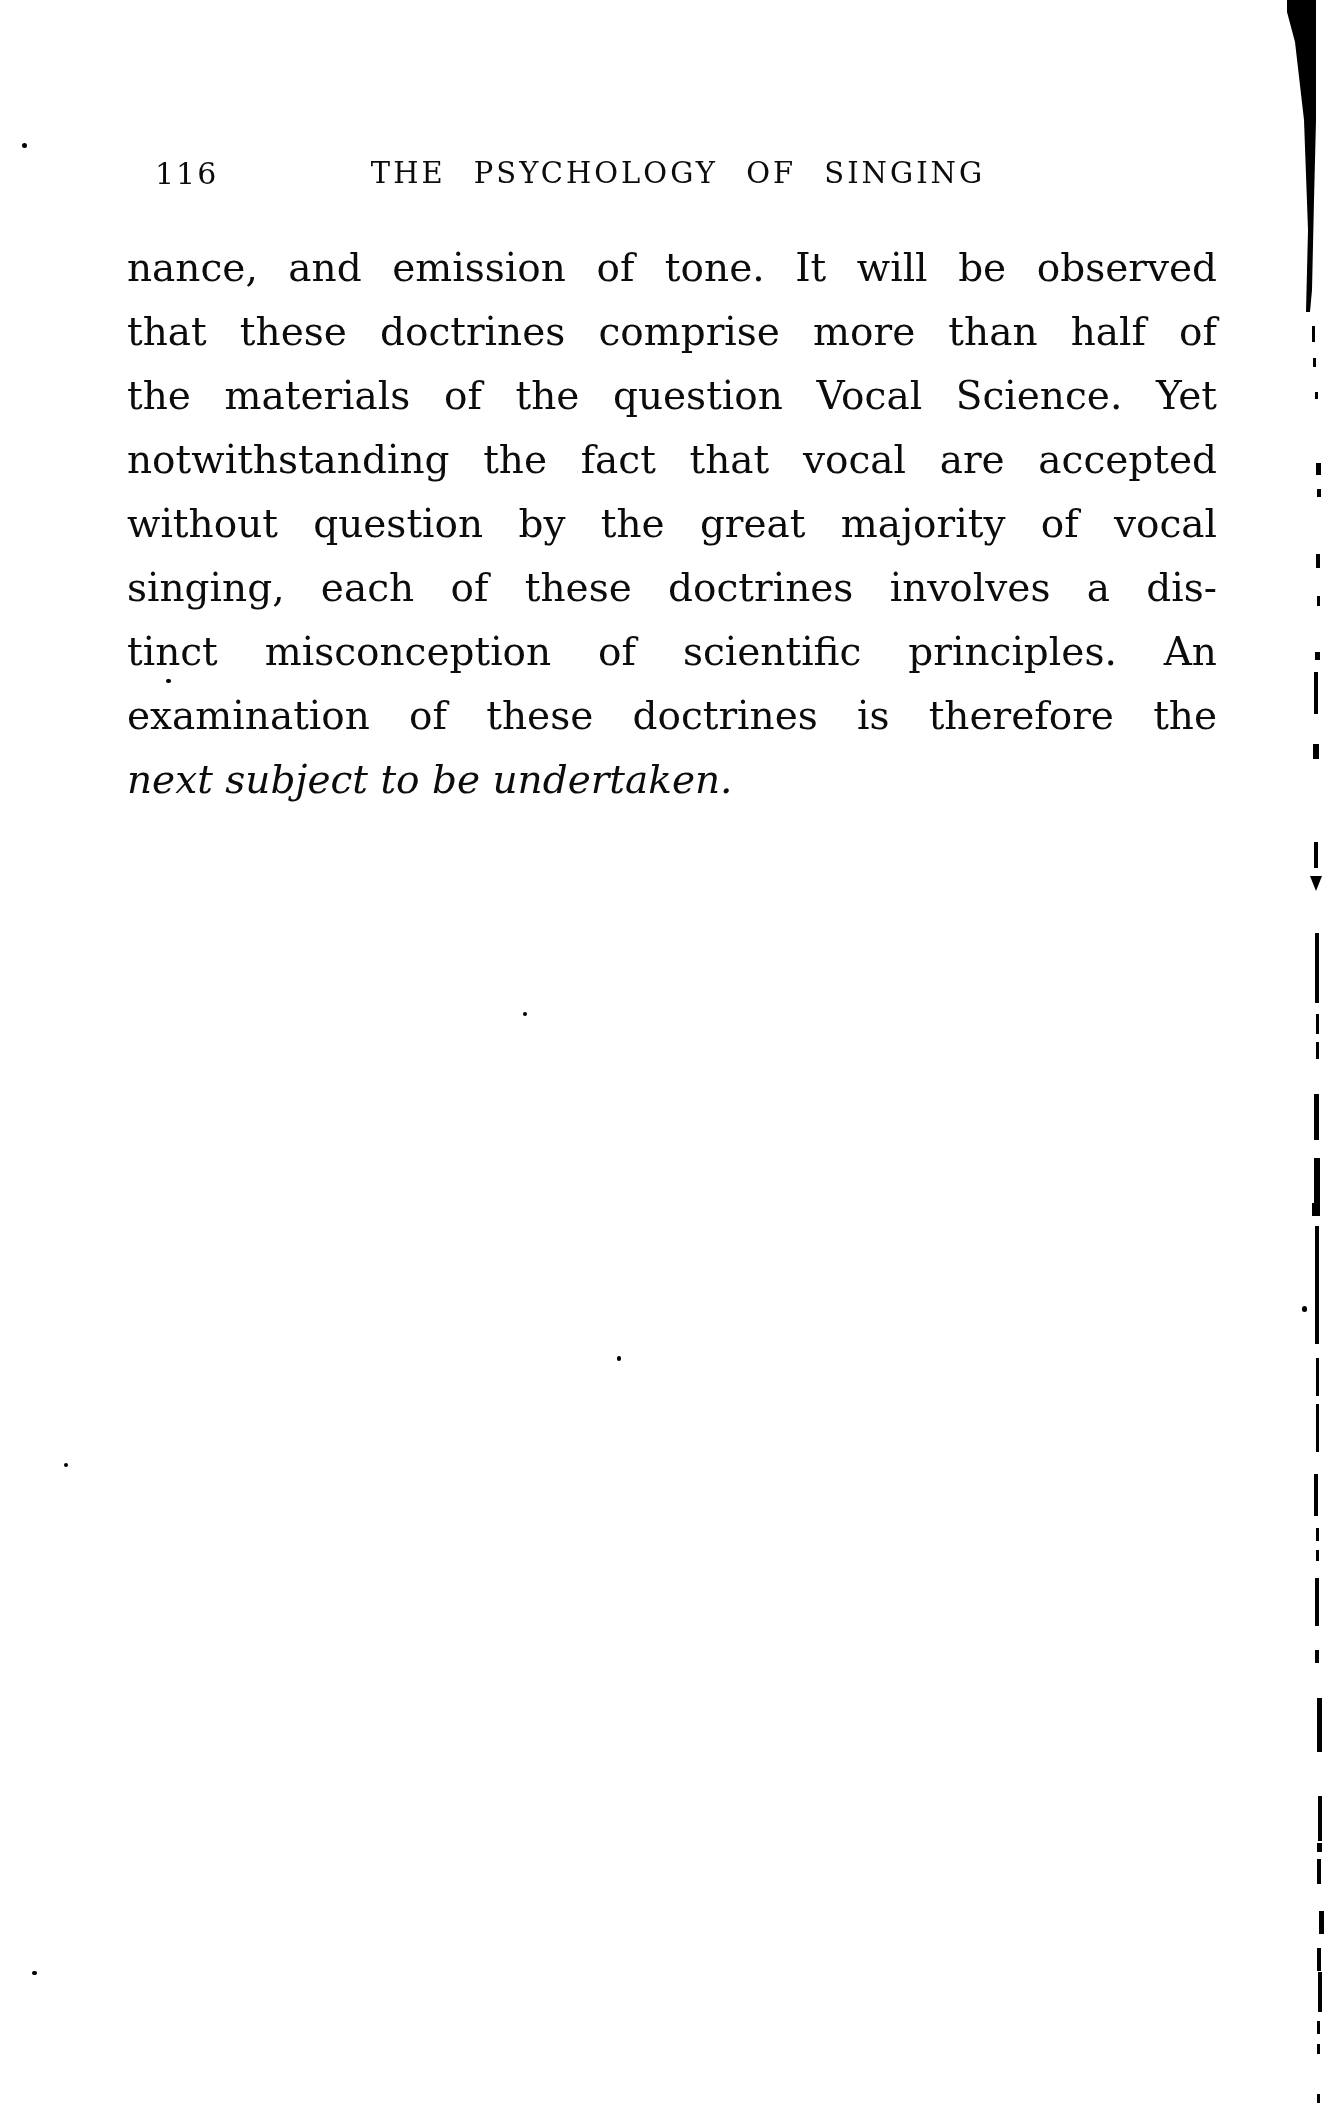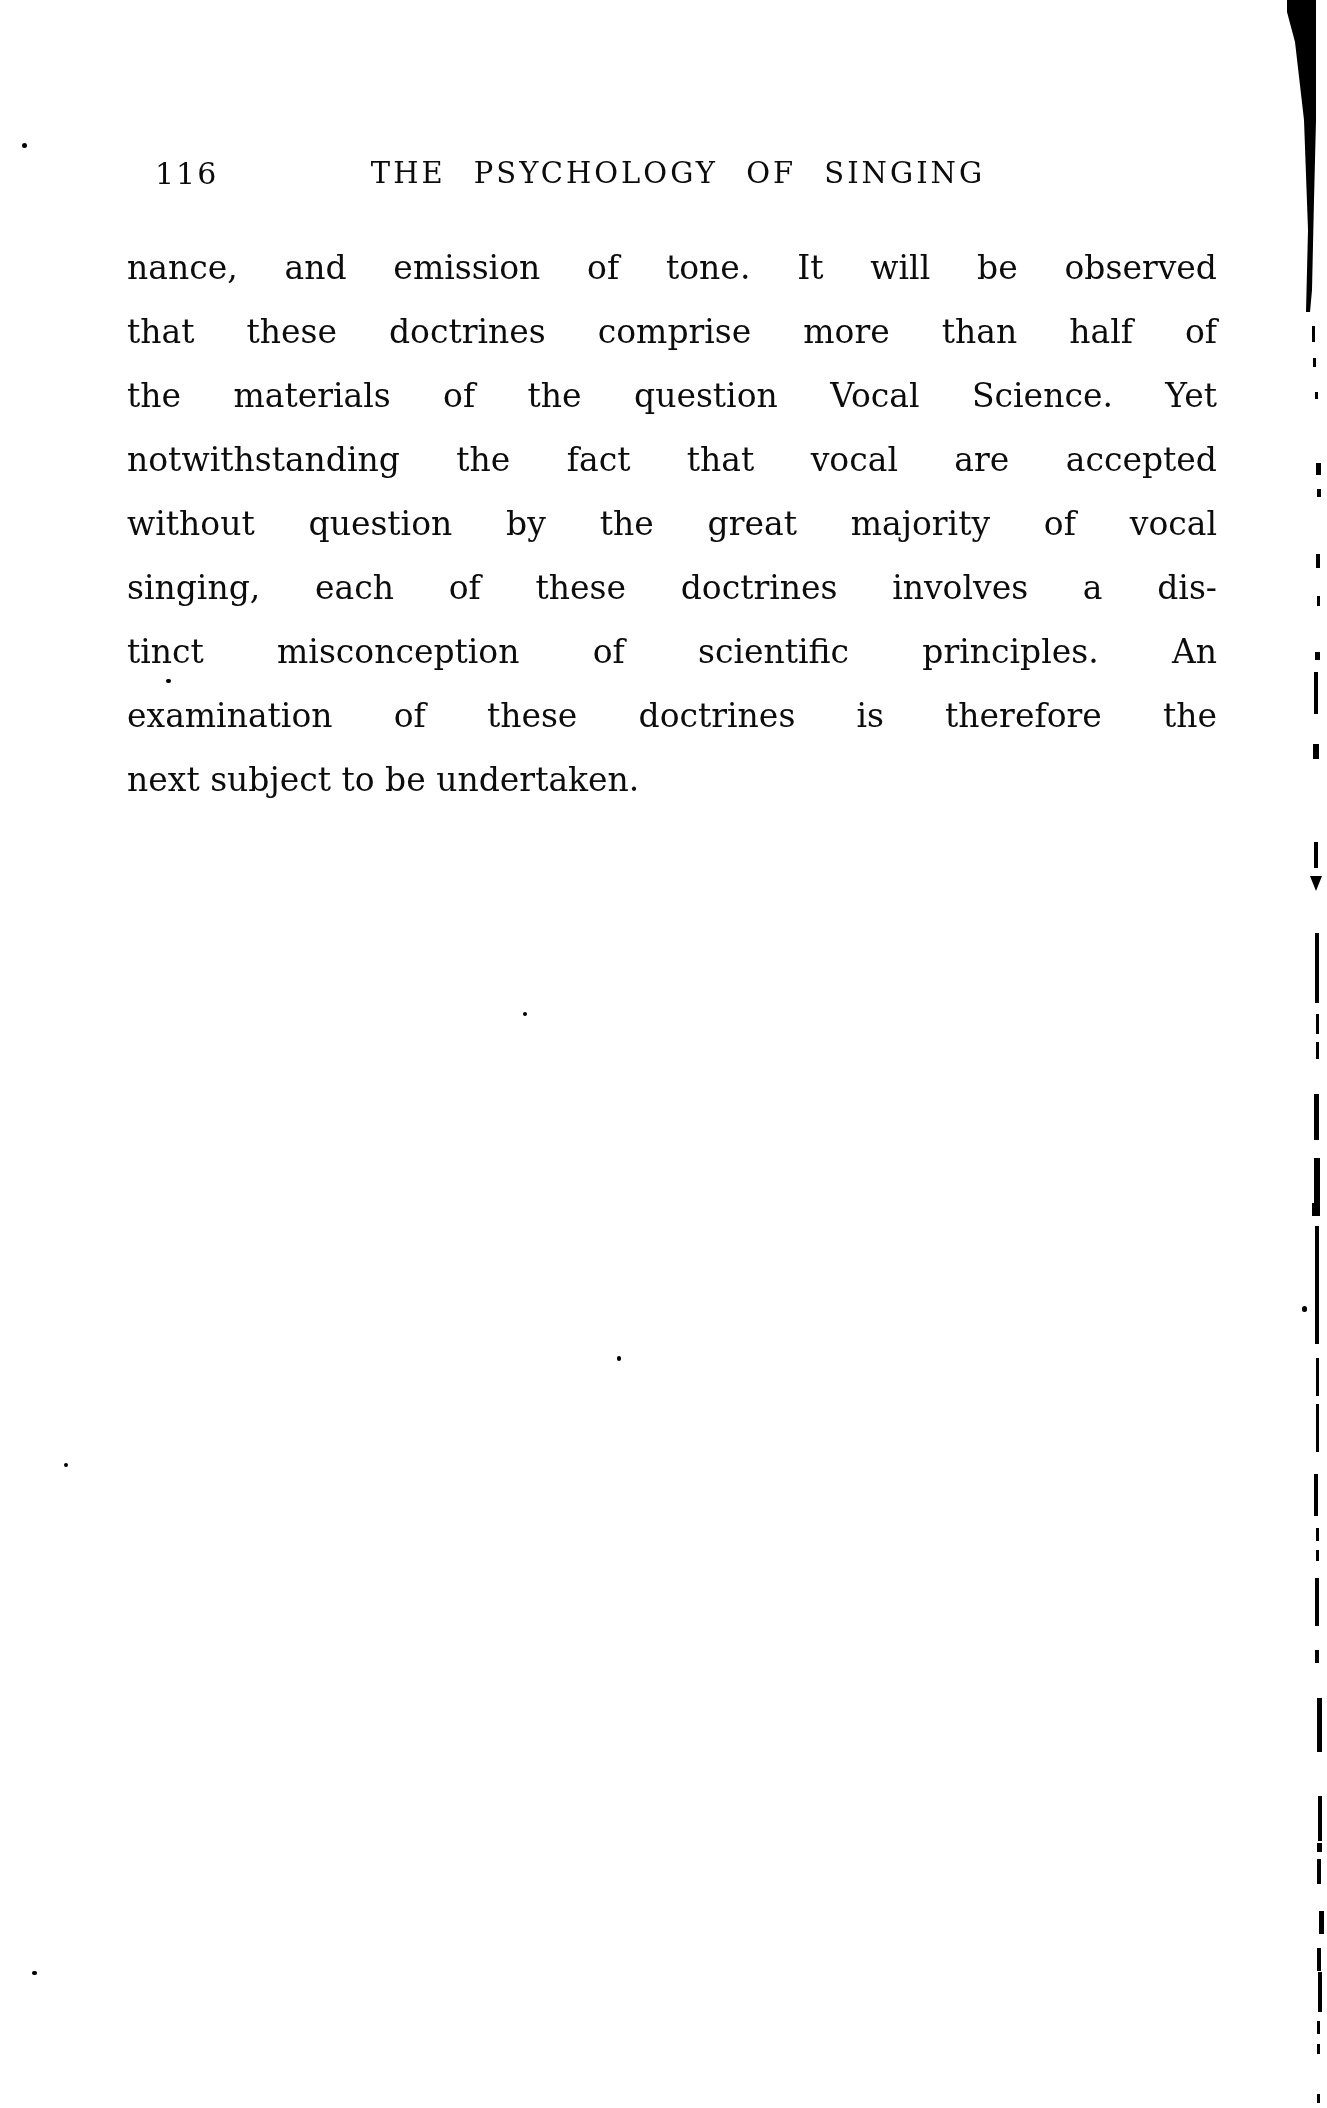--- a/index.html
+++ b/index.html
@@ -35,30 +35,31 @@
     font-size: 29px;
     letter-spacing: 3px;
     word-spacing: 16px;
     white-space: nowrap;
   }
   .paragraph {
     position: absolute;
     top: 236px;
     left: 127px;
     width: 1090px;
-    font-size: 33px;
+    font-size: 39px;
     line-height: 64px;
   }
   .paragraph .line {
     text-align: justify;
     text-align-last: justify;
     white-space: normal;
   }
   .paragraph .line.last {
     text-align-last: left;
+    font-style: italic;
   }
   .artifacts { position: absolute; inset: 0; pointer-events: none; }
   .mark {
     position: absolute;
     background: #000;
   }
   .mark.tri {
     clip-path: polygon(0 0, 100% 0, 50% 100%);
   }
   .wedge {

